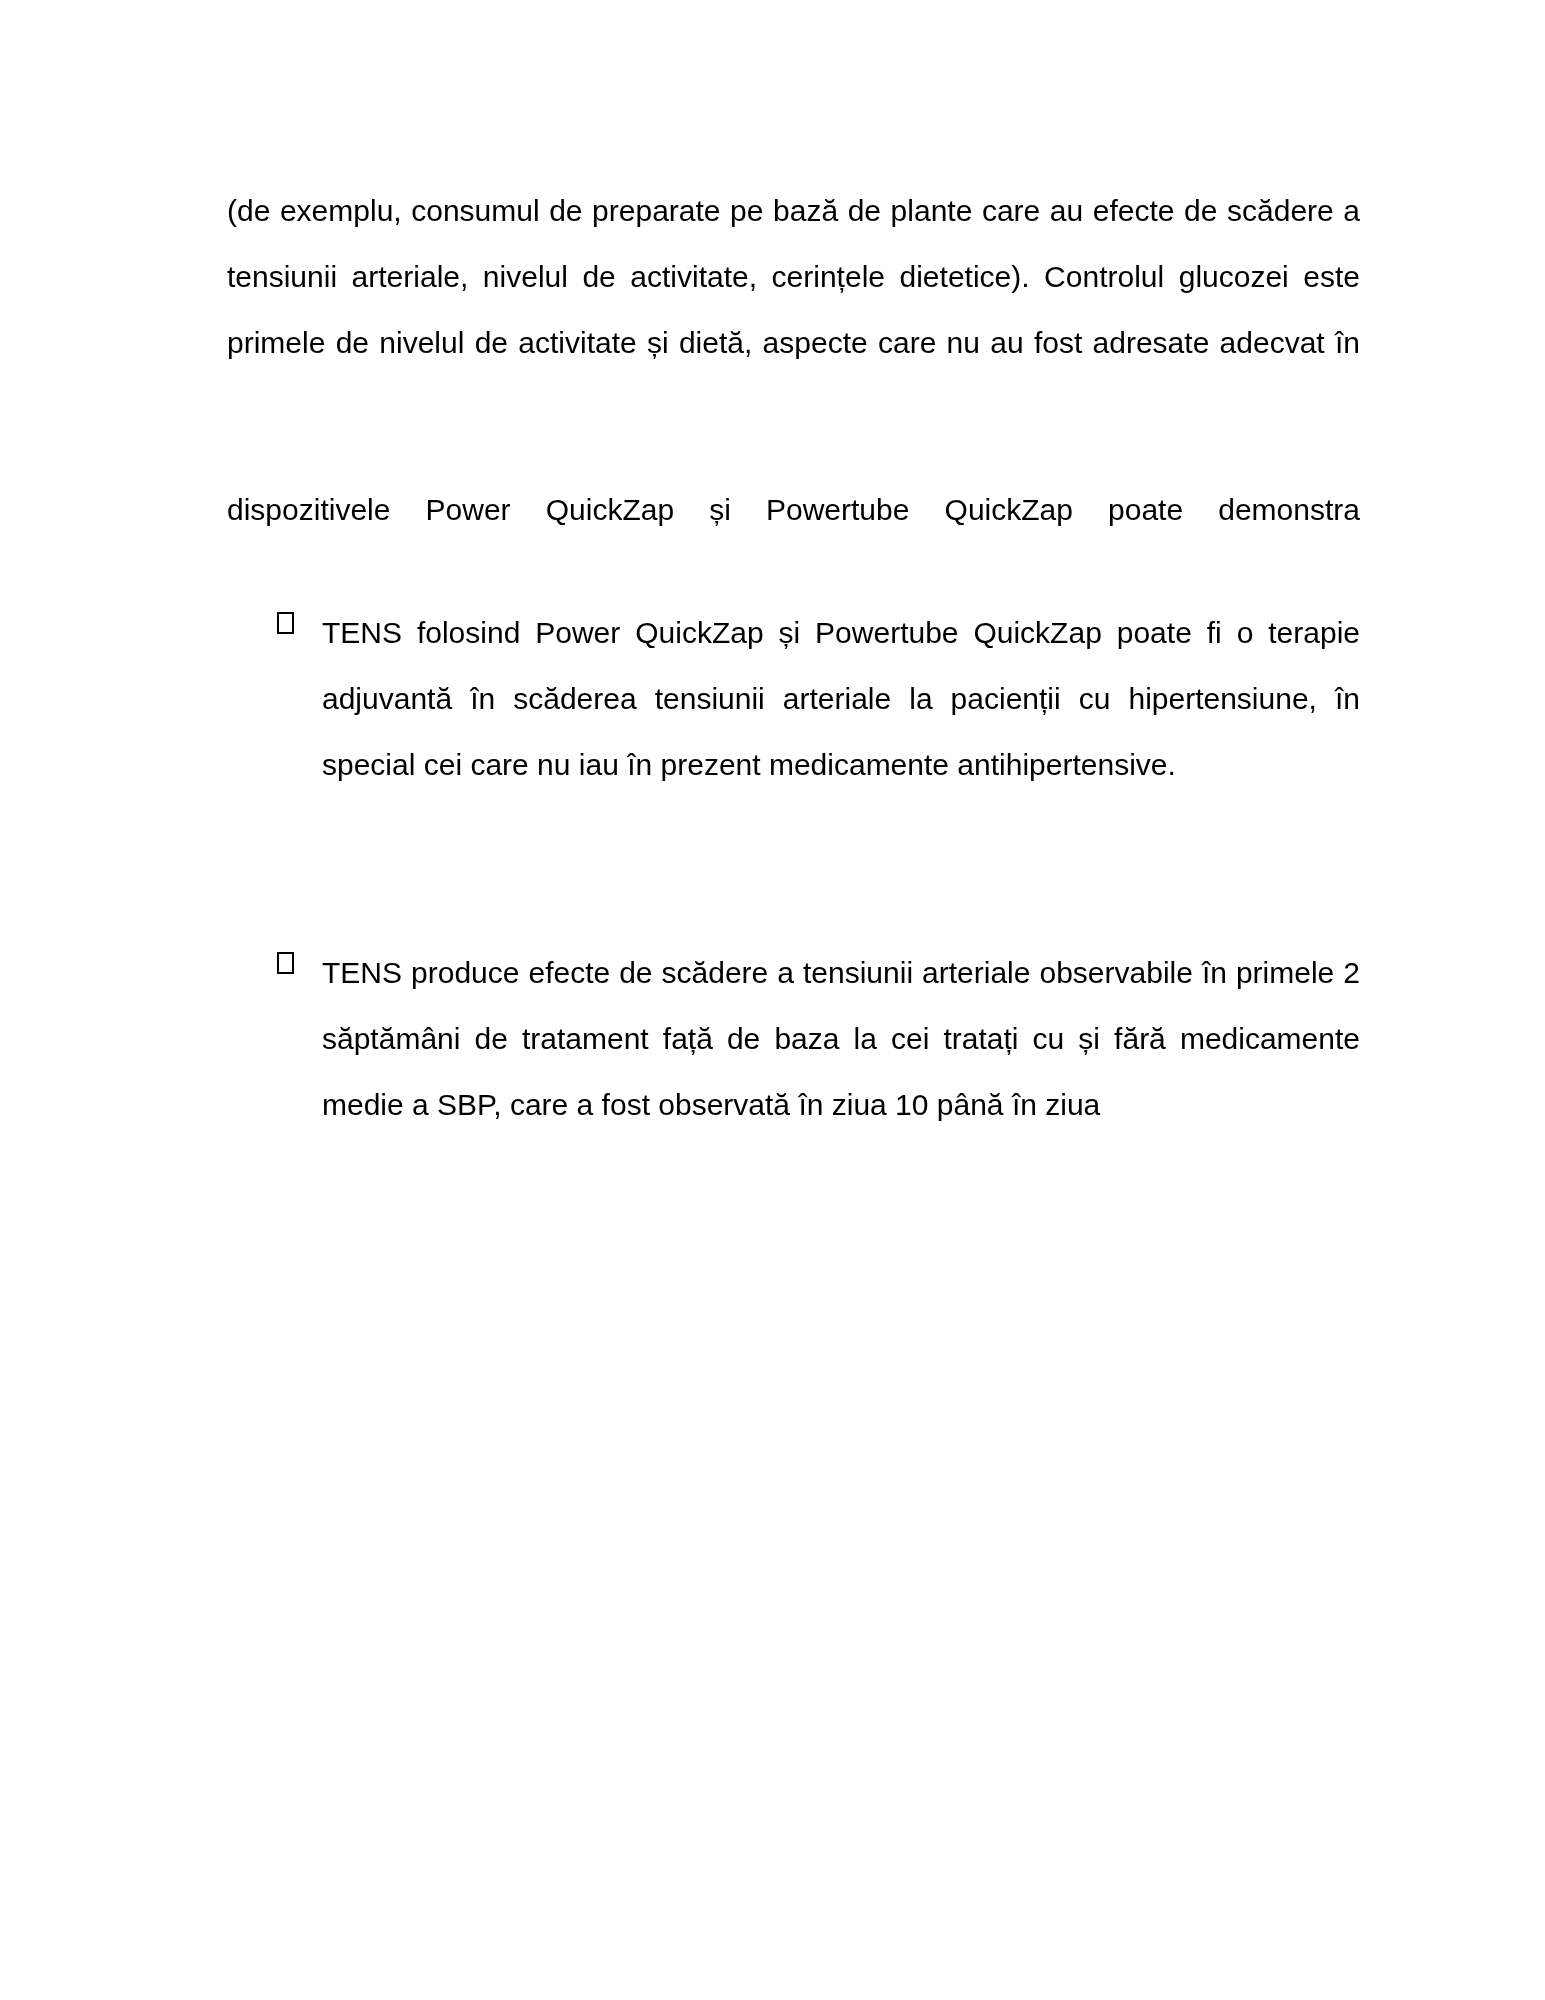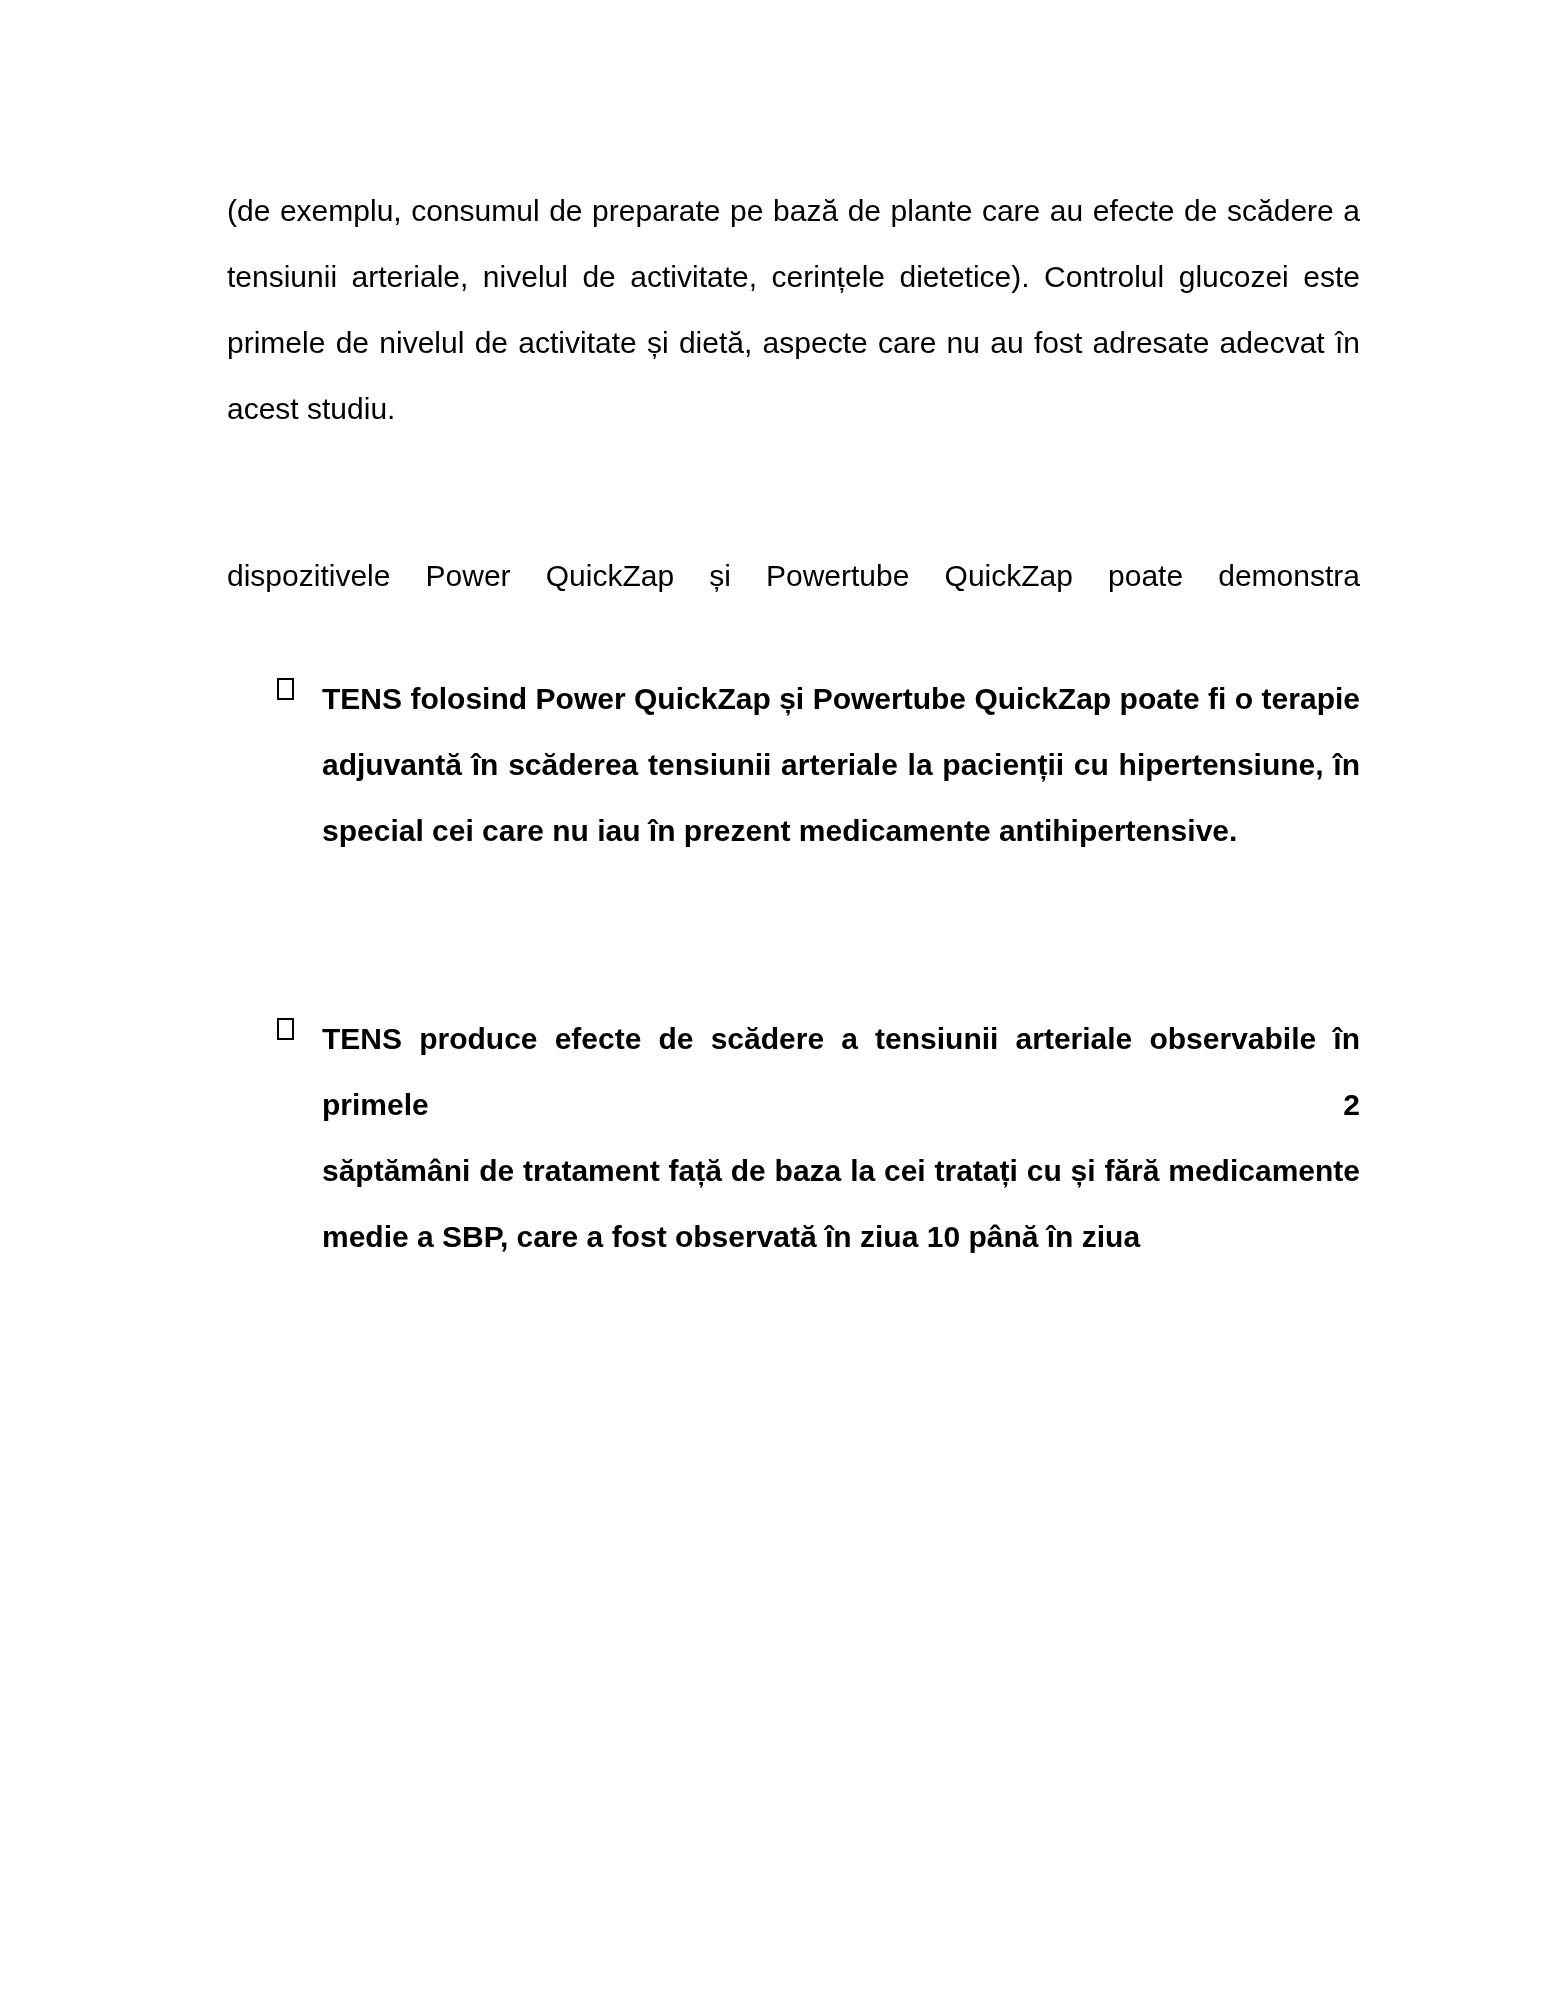--- a/index.html
+++ b/index.html
@@ -37,21 +37,20 @@
   .heading-text {
     text-decoration: underline;
     text-decoration-thickness: 3px;
     text-underline-offset: 5px;
   }
   .lead-paragraph { margin-top: 101px; }
   .bullet-list {
     list-style: none;
     margin: 57px 0 0 0;
     padding: 0;
-    font-weight: bold;
   }
   .bullet-item {
     position: relative;
     padding-left: 95px;
   }
   .bullet-item + .bullet-item { margin-top: 142px; }
   .bullet-marker {
     position: absolute;
     left: 50px;
     top: 12px;
@@ -63,21 +62,20 @@
 </style>
 </head>
 <body>
 
 <div class="page">
 
   <div class="paragraph">
     <div class="line">(de exemplu, consumul de preparate pe bază de plante care au efecte de scădere a</div>
     <div class="line">tensiunii arteriale, nivelul de activitate, cerințele dietetice). Controlul glucozei este</div>
     <div class="line">primele de nivelul de activitate și dietă, aspecte care nu au fost adresate adecvat în</div>
-    <div class="line last">acest studiu.</div>
   </div>
 
 
   <div class="paragraph lead-paragraph">
     <div class="line">dispozitivele Power QuickZap și Powertube QuickZap poate demonstra</div>
   </div>
 
   <ul class="bullet-list">
     <li class="bullet-item">
       <span class="bullet-marker"></span>

